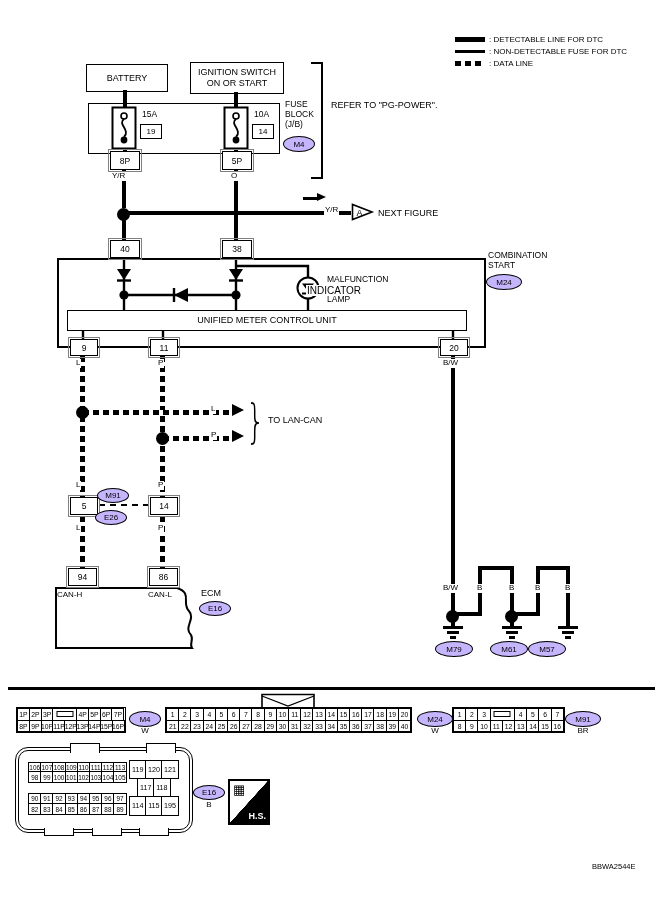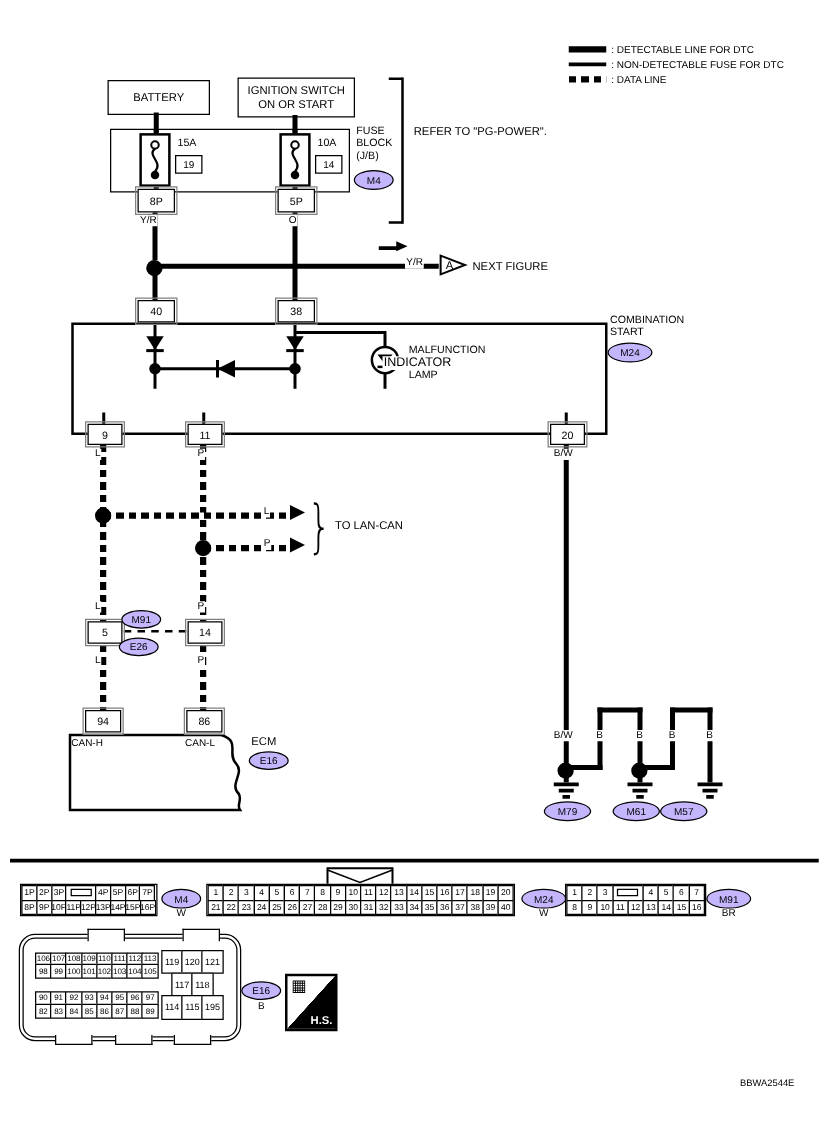--- a/index.html
+++ b/index.html
@@ -136,20 +136,21 @@
     <line x1="302" y1="293.5" x2="314" y2="293.5" stroke="#000" stroke-width="2"></line>
     <line x1="308" y1="298.5" x2="308" y2="311" stroke="#000" stroke-width="2.4"></line>
     <line x1="318.5" y1="288" x2="324" y2="288" stroke="#000" stroke-width="1.4"></line>
     <line x1="83" y1="330" x2="83" y2="341" stroke="#000" stroke-width="2.4"></line>
     <line x1="163" y1="330" x2="163" y2="341" stroke="#000" stroke-width="2.4"></line>
     <line x1="453" y1="330" x2="453" y2="341" stroke="#000" stroke-width="2.4"></line>
   </svg>
   <div class="lbl" style="left:326px;top:275px;font-size:8.5px">MALFUNCTION</div>
   <div class="lbl" style="left:306px;top:285px;font-size:10px">INDICATOR</div>
   <div class="lbl" style="left:326px;top:295px;font-size:8.5px">LAMP</div>
+  <div class="box" style="left:67px;top:310px;width:398px;height:19px;border-width:1.7px;z-index:5">UNIFIED METER CONTROL UNIT</div>
   <div class="lbl" style="left:487px;top:251px;font-size:8.5px">COMBINATION</div>
   <div class="lbl" style="left:487px;top:261px;font-size:8.5px">START</div>
   <div class="oval" style="left:486px;top:274px;width:34px;height:14px">M24</div>
 
   <div class="pin" style="left:70px;top:339px;width:26px;height:15px">9</div>
   <div class="pin" style="left:150px;top:339px;width:26px;height:15px">11</div>
   <div class="pin" style="left:440px;top:339px;width:26px;height:15px">20</div>
 
   <div class="dwire-v" style="left:80px;top:356px;height:214px"></div>
   <div class="dwire-v" style="left:160px;top:356px;height:214px"></div>

